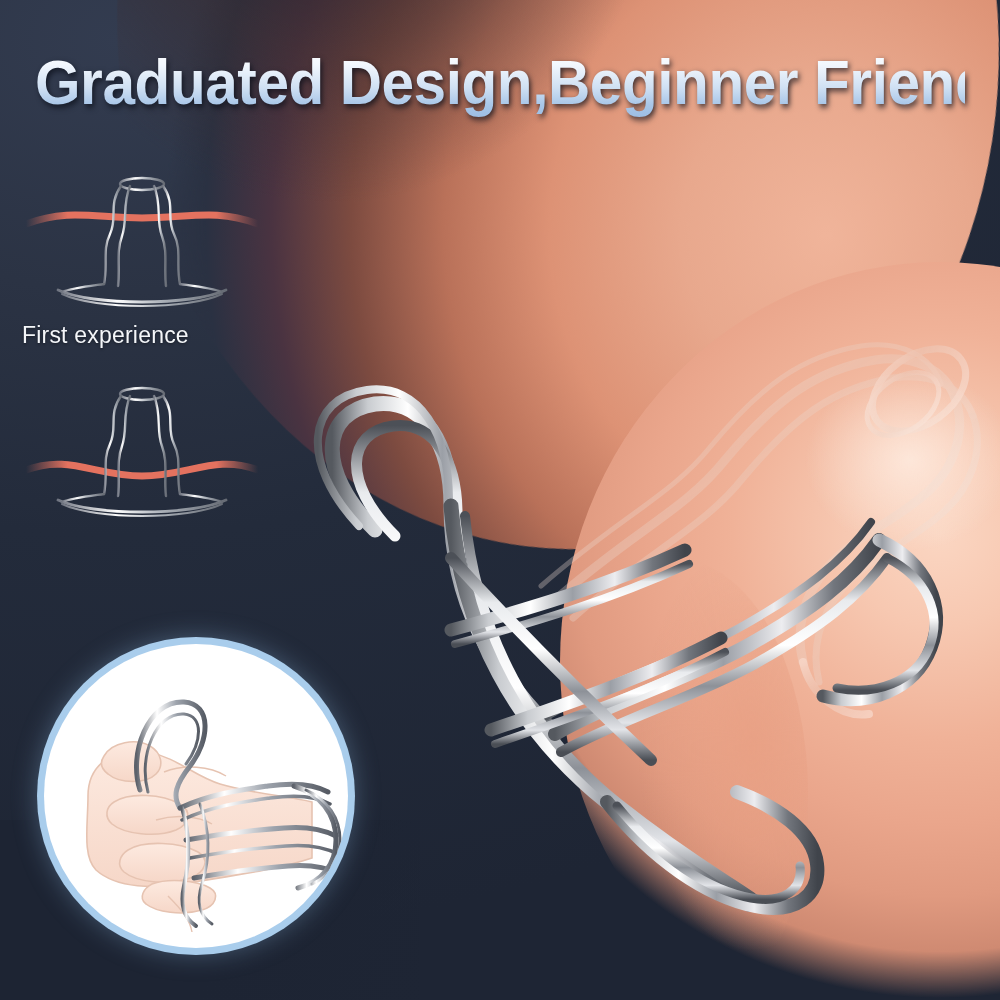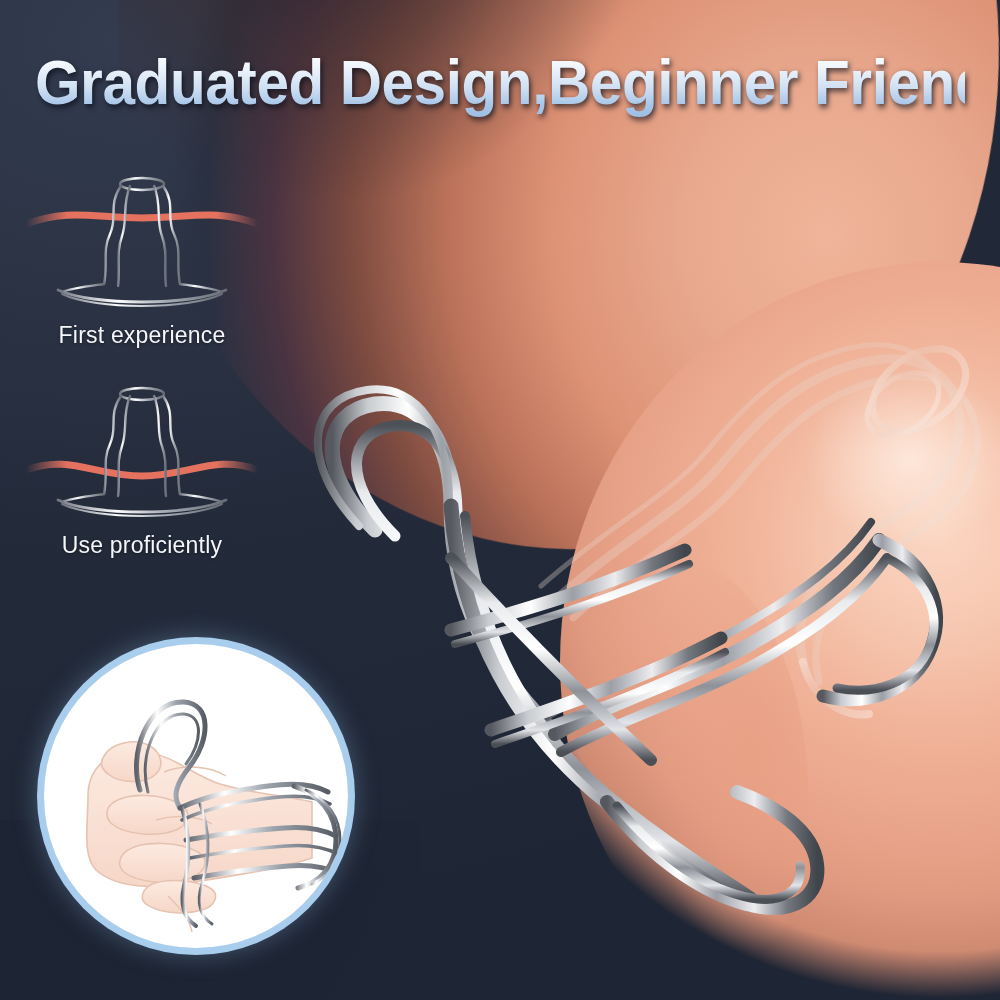--- a/index.html
+++ b/index.html
@@ -57,21 +57,21 @@
     font-weight:bold;font-size:63px;letter-spacing:-.5px;
     transform:scaleX(.93);transform-origin:50% 50%;
     background:linear-gradient(180deg,#ffffff 0%,#f2f7fd 26%,#cfe0f3 58%,#a8c6e8 82%,#9cbde3 100%);
     -webkit-background-clip:text;background-clip:text;color:transparent;
     -webkit-text-fill-color:transparent;
     filter:drop-shadow(2px 3px 3px rgba(10,14,24,.75));
     white-space:nowrap;
   }
 
   
-  .callout{position:absolute;width:240px;text-align:center;}
+  .callout{position:absolute;width:240px;text-align:left;}
   #callout-1{left:22px;top:168px;}
   #callout-2{left:22px;top:378px;}
   .callout .art{position:relative;height:148px;}
   .callout .cap{
     color:#f4f6f9;font-size:23px;margin-top:6px;letter-spacing:.2px;
     text-shadow:0 1px 3px rgba(0,0,0,.45);
   }
 
   
   #inset{
@@ -235,21 +235,20 @@
           <path d="M126 18 L 126 120"></path>
           <path d="M120 18 L 120 120"></path>
           <path d="M36 122 C 70 138, 170 138, 204 122" stroke-width="2.8"></path>
           <path d="M40 126 C 74 142, 166 142, 200 126" stroke-width="2"></path>
           <path d="M82 116 C 68 118, 50 120, 40 124"></path>
           <path d="M158 116 C 172 118, 190 120, 200 124"></path>
           <path d="M70 128 L 172 128"></path>
         </g>
       </svg>
     </div>
-    <div class="cap">Use proficiently</div>
   </div>
 
   <div id="inset">
     <svg viewBox="0 0 304 304" width="304" height="304">
       <defs>
         <linearGradient id="skinline" x1="0" y1="0" x2="0" y2="1">
           <stop offset="0" stop-color="#fdeae0"></stop>
           <stop offset="1" stop-color="#f6d7c8"></stop>
         </linearGradient>
         <linearGradient id="wire3" x1="0" y1="0" x2="1" y2="0">

